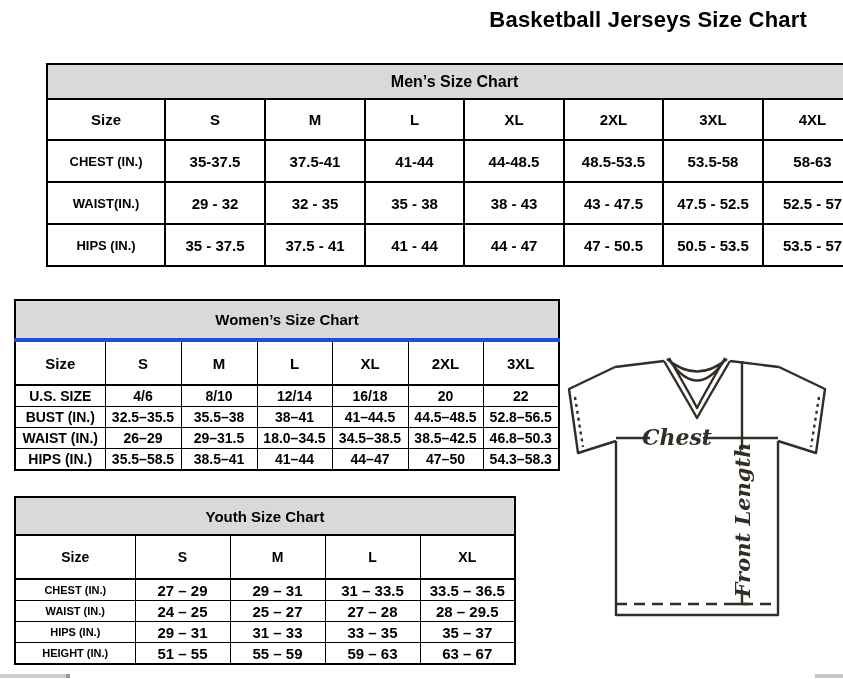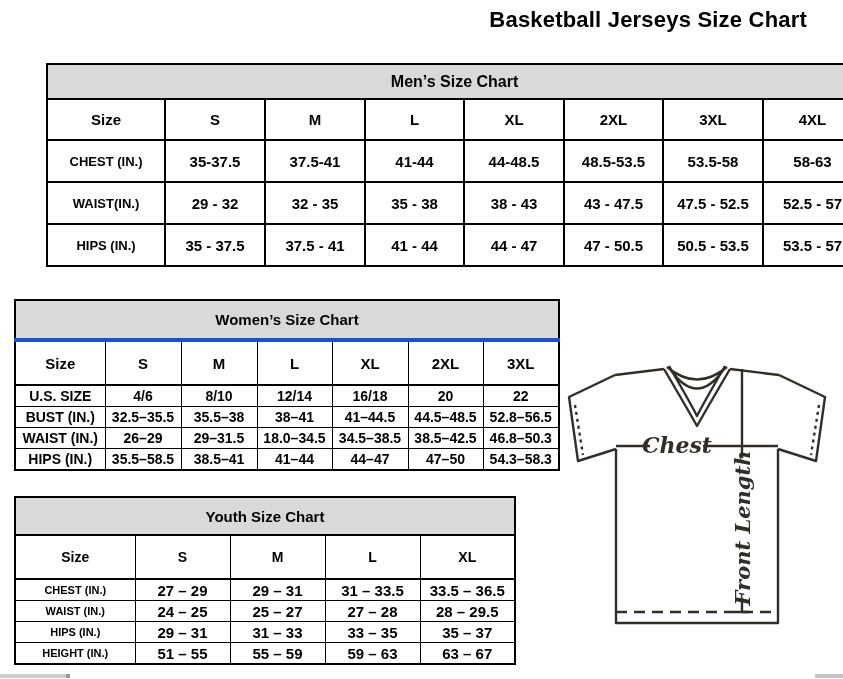--- a/index.html
+++ b/index.html
@@ -33,21 +33,21 @@
   table.women td{height:20px;font-size:14px;}
   table.women td.rowlabel{font-size:14px;}
   
   table.youth{left:14px;top:496px;width:500px;border:2px solid #000;}
   table.youth th,table.youth td{border:1px solid #000;}
   table.youth .tbl-title{height:36px;font-size:15px;border-bottom:2px solid #000;margin-left:21px;}
   table.youth tr.hdr th{height:42px;font-size:14px;border-bottom:2px solid #000;}
   table.youth td{height:20px;font-size:15px;}
   table.youth td.rowlabel{font-size:11px;}
   
-  .jersey-wrap{position:absolute;left:558px;top:362px;width:282px;height:270px;}
+  .jersey-wrap{position:absolute;left:558px;top:354px;width:282px;height:270px;}
   .jersey-wrap svg{display:block;}
   
   .scroll-frag-left{
     position:absolute;left:0;bottom:1px;width:66px;height:4px;
     background:#cdcdcd;border-right:4px solid #9a9a9a;
   }
   .scroll-frag-right{
     position:absolute;right:0;bottom:1px;width:28px;height:4px;background:#c7c7c7;
   }
 </style>

